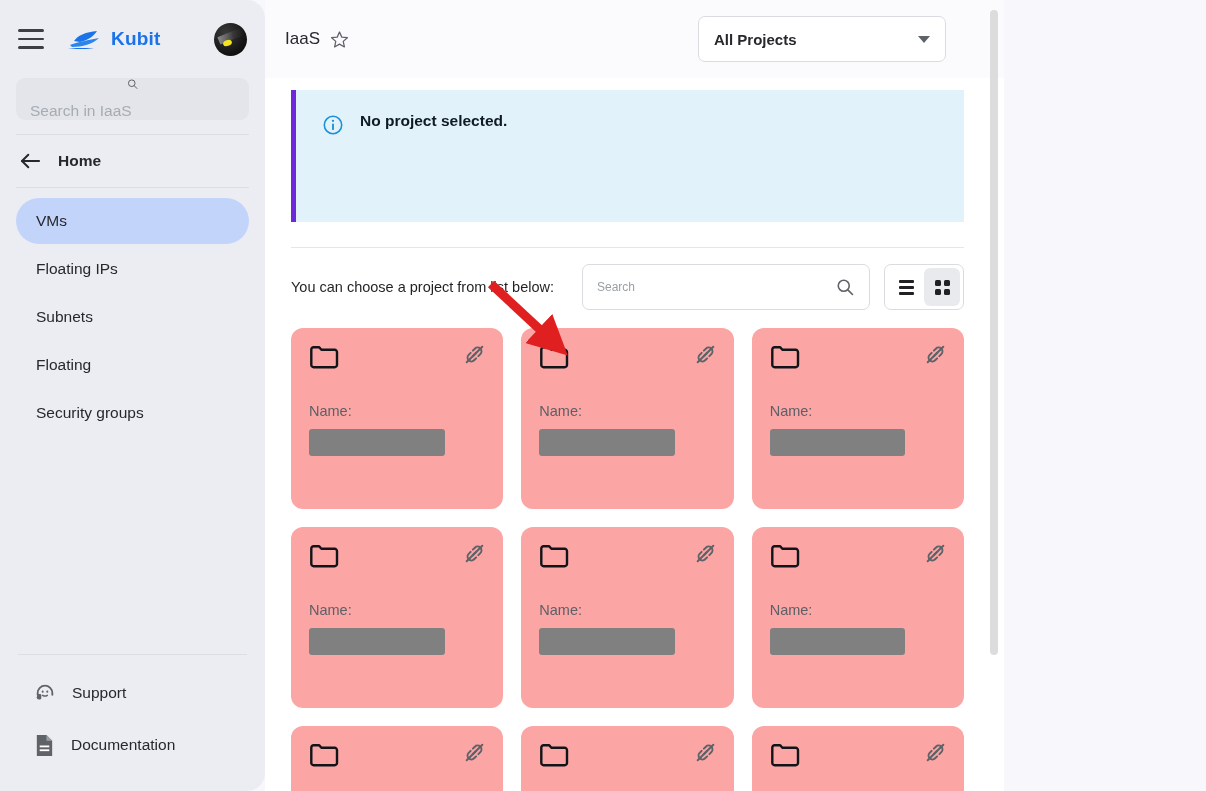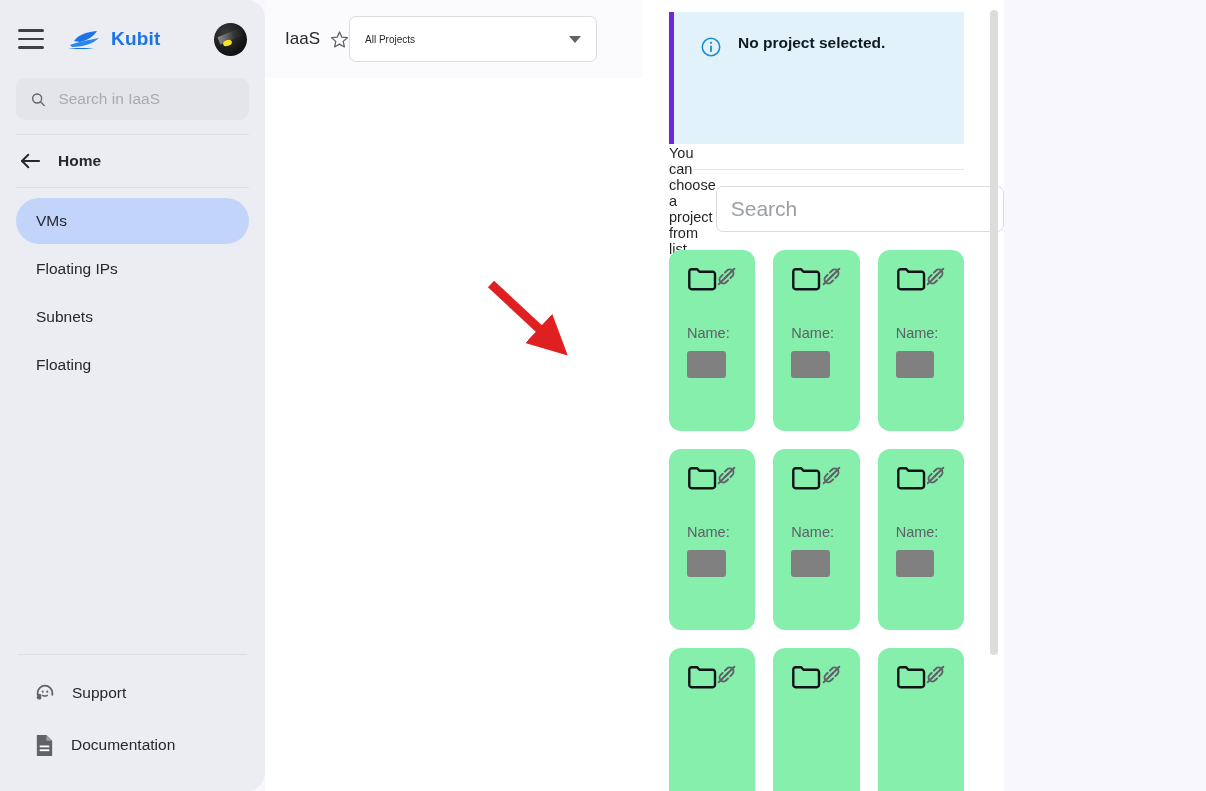--- a/index.html
+++ b/index.html
@@ -53,20 +53,21 @@
   }
 
   .sb-search {
     margin: 0 16px 0 16px;
     height: 42px;
     background: #e3e5ea;
     border-radius: 9px;
     display: flex; align-items: center;
     padding: 0 14px; gap: 12px;
     cursor: text;
+    flex-direction: column;
   }
   .sb-search input {
     border: 0; outline: 0; background: transparent;
     font-family: inherit; font-size: 15.5px; color: #3c4043;
     width: 100%;
   }
   .sb-search input::placeholder { color: #a7abb3; }
 
   .sb-divider { height: 1px; background: #dcdee4; margin: 14px 16px 0 16px; }
 
@@ -94,41 +95,42 @@
     display: flex; align-items: center; gap: 16px;
     height: 52px; padding: 0 18px;
     font-size: 15.5px; color: #26282c;
     cursor: pointer;
   }
 
   
   .main {
     flex: 1; height: 791px;
     background: #ffffff;
-    display: flex; flex-direction: row;
+    display: flex; flex-direction: column;
     position: relative;
     overflow: hidden;
   }
   .topbar {
     height: 78px; flex: 0 0 78px;
     display: flex; align-items: center;
     padding: 0 22px 0 20px;
     background: #fbfbfe;
   }
   .page-title { font-size: 17px; color: #26282c; }
   .star-btn { margin-left: 10px; cursor: pointer; display: inline-flex; }
   .proj-select {
-    margin-left: auto; margin-right: 24px;
+    margin-left: auto; margin-right: 36px;
     width: 248px; height: 46px;
     border: 1px solid #dadce0; border-radius: 7px;
     background: #fff;
     display: flex; align-items: center;
     padding: 0 15px;
-    font-size: 10px; color: #26282c;
-    cursor: pointer;
+    font-size: 15px; color: #26282c;
+    cursor: pointer;
+    font-weight: bold;
   }
   .caret {
     margin-left: auto;
     width: 0; height: 0;
     border-left: 6px solid transparent;
     border-right: 6px solid transparent;
     border-top: 7px solid #5f6368;
   }
 
   .content { flex: 1; padding: 0 24px 0 20px; overflow: hidden; position: relative; }
@@ -158,21 +160,21 @@
   .search-box {
     margin-left: auto;
     width: 288px; height: 46px;
     border: 1px solid #dadce0; border-radius: 7px;
     display: flex; align-items: center;
     padding: 0 14px; gap: 8px;
     background: #fff;
   }
   .search-box input {
     flex: 1; border: 0; outline: 0; background: transparent;
-    font-family: inherit; font-size: 21px; color: #26282c;
+    font-family: inherit; font-size: 12px; color: #26282c;
   }
   .search-box input::placeholder { color: #9aa0a6; }
   .view-toggle {
     margin-left: 14px;
     height: 46px;
     border: 1px solid #dadce0; border-radius: 7px;
     display: flex; align-items: center;
     padding: 3px;
     background: #fff;
   }
@@ -188,21 +190,21 @@
   .vt-grid i { display: block; background: #202124; border-radius: 1.5px; }
 
   
   .cards {
     display: grid;
     grid-template-columns: repeat(3, 1fr);
     gap: 18px 18px;
     margin: 18px 16px 0 6px;
   }
   .card {
-    background: #86efac;
+    background: #fca5a5;
     border-radius: 12px;
     height: 181px;
     padding: 16px 18px 30px 18px;
     position: relative;
     cursor: pointer;
     overflow: hidden;
   }
   .card-unlink { position: absolute; top: 14px; right: 16px; cursor: pointer; }
   .card-folder { margin-top: 18px; }
   .card-name-label { font-size: 14.5px; color: #5d6066; margin-top: 30px; }
@@ -282,20 +284,23 @@
         <span>VMs</span>
       </div>
       <div class="nav-item">
         <span>Floating IPs</span>
       </div>
       <div class="nav-item">
         <span>Subnets</span>
       </div>
       <div class="nav-item">
         <span>Floating</span>
+      </div>
+      <div class="nav-item">
+        <span>Security groups</span>
       </div>
     </nav>
 
     <div class="sb-spacer"></div>
 
     <div class="sb-bottom">
       <div class="sb-divider2"></div>
 
       <div class="bot-item">
         <svg width="22" height="22" viewBox="0 0 24 24">

